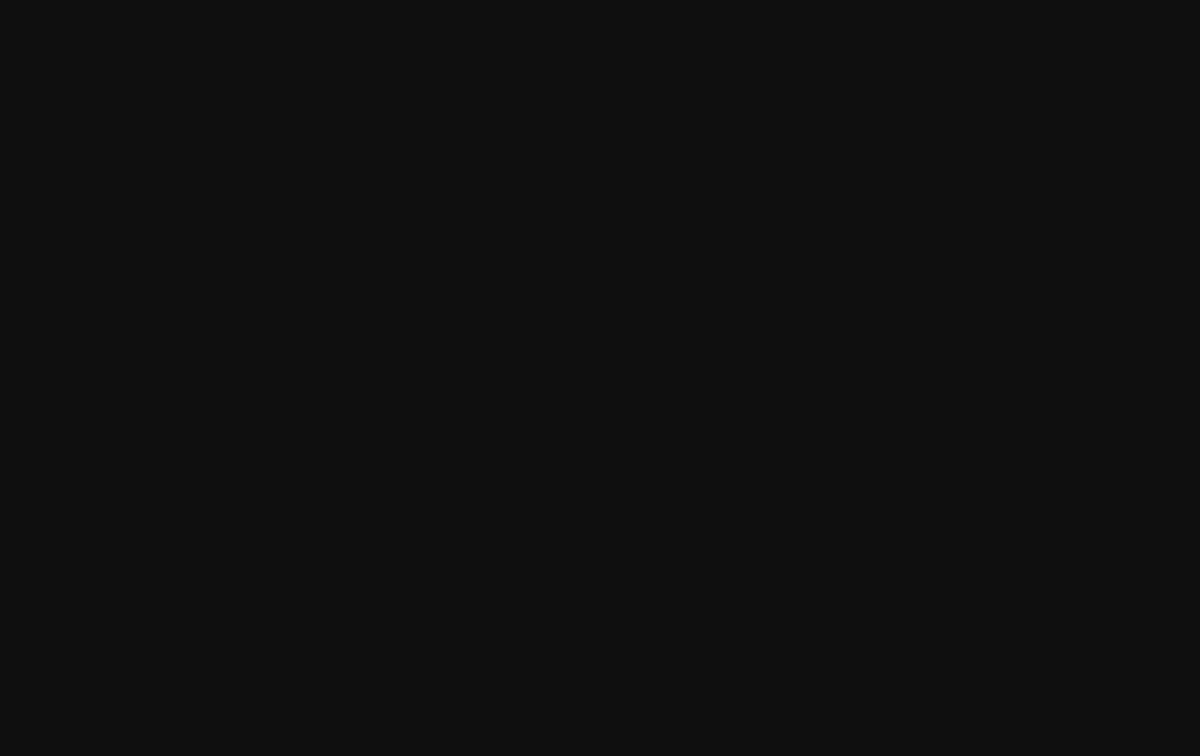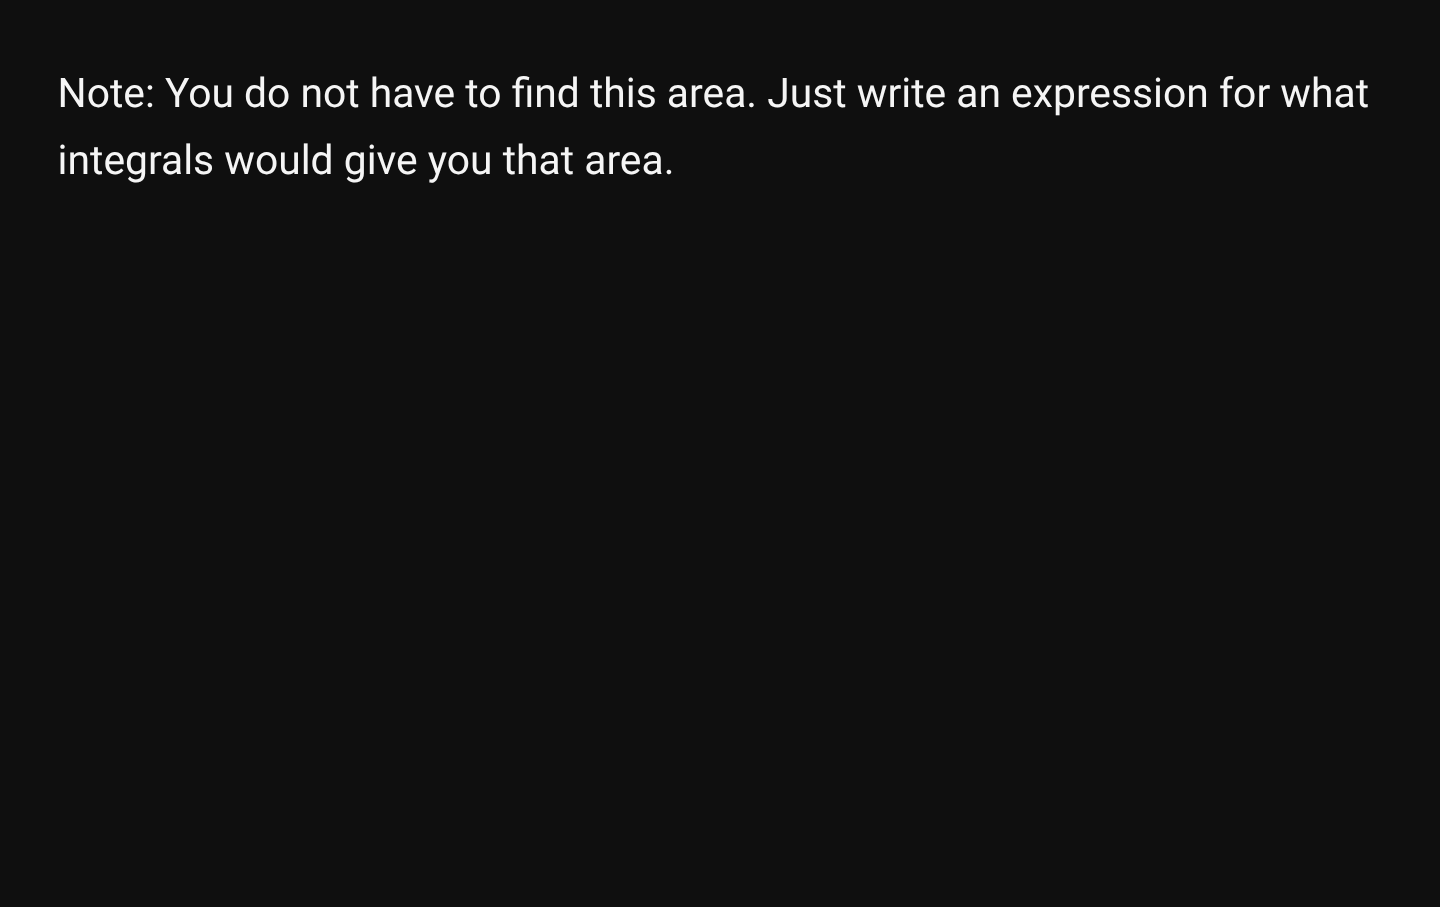--- a/index.html
+++ b/index.html
@@ -26,14 +26,13 @@
     sup {
       font-size: 0.7em;
       vertical-align: super;
       line-height: 0;
     }
   </style>
 </head>
 <body>
 
 <div class="content">
-  <p class="paragraph">Note: You do not have to find this area. Just write an expression for what integrals would give you that area.</p>
 </div>
 
 </body></html>

